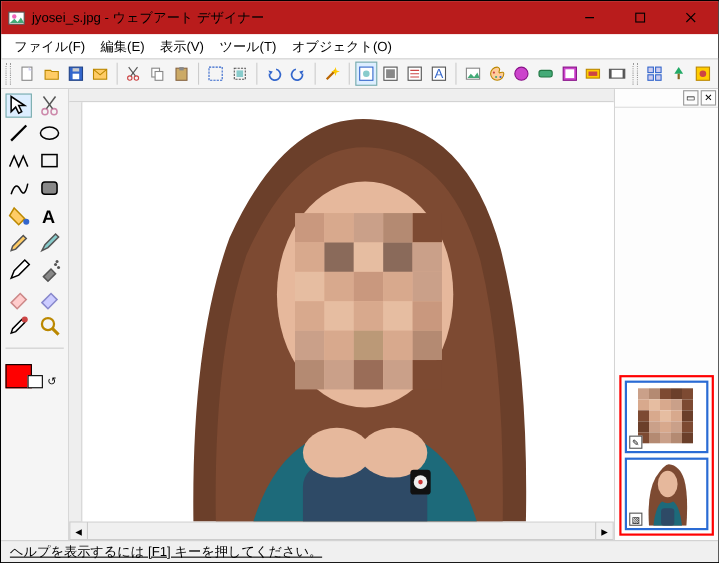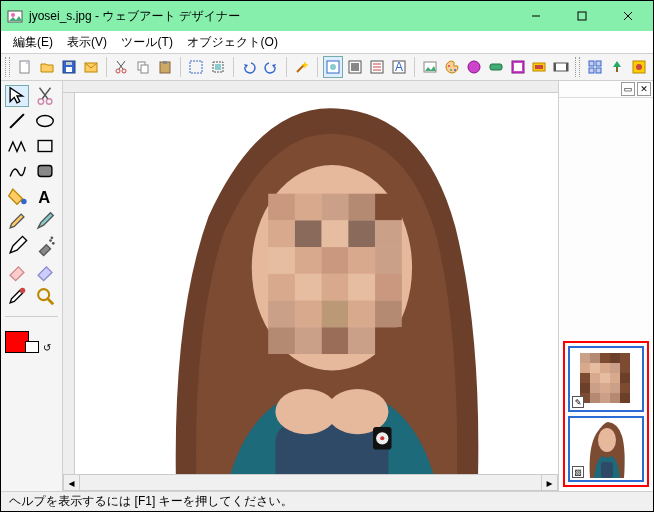--- a/index.html
+++ b/index.html
@@ -1,17 +1,17 @@
 <!DOCTYPE html>
 <html><head>
 <meta charset="utf-8">
 <style>
   * { box-sizing: border-box; margin: 0; padding: 0; font-family: "Meiryo UI", "MS UI Gothic", sans-serif; font-size: 12px; }
   body { background: #fff; width: 654px; height: 512px; overflow: hidden; border: 1px solid #000; display: flex; flex-direction: column; }
-  .titlebar { height: 30px; background: #86efac; display: flex; align-items: center; padding: 0 2px 0 6px; }
+  .titlebar { height: 30px; background: #b91c1c; display: flex; align-items: center; padding: 0 2px 0 6px; }
   .titlebar .icon { width: 16px; height: 16px; margin-right: 6px; }
   .titlebar .title { flex: 1; }
   .winbtn { width: 46px; height: 28px; display: flex; align-items: center; justify-content: center; }
   .menubar { height: 22px; display: flex; align-items: center; padding: 0 6px; gap: 2px; }
   .menuitem { padding: 2px 6px; }
   .toolbar { height: 28px; border-top: 1px solid #d0d0d0; border-bottom: 1px solid #d0d0d0; background: #f5f5f5; display: flex; align-items: center; padding: 0 4px; gap: 2px; }
   .toolbar .grip { width: 5px; height: 20px; border-left: 1px dotted #999; border-right: 1px dotted #999; margin-right: 3px; }
   .toolbar .sep { width: 1px; height: 20px; background: #ccc; margin: 0 3px; }
   .tbtn { width: 22px; height: 22px; display: flex; align-items: center; justify-content: center; border: 1px solid transparent; }
   .tbtn svg { width: 16px; height: 16px; }
@@ -34,21 +34,21 @@
   .hscroll { height: 17px; background: #f0f0f0; display: flex; }
   .hscroll .lbtn, .hscroll .rbtn { width: 17px; border: 1px solid #ccc; background: #f0f0f0; display:flex;align-items:center;justify-content:center; }
   .hscroll .track { flex: 1; background: #f0f0f0; border-top: 1px solid #ccc; border-bottom: 1px solid #ccc; }
   .sidepanel { width: 95px; border-left: 1px solid #d0d0d0; background: #fdfdfd; display: flex; flex-direction: column; }
   .sidehdr { height: 17px; display: flex; justify-content: flex-end; align-items: center; gap: 2px; padding: 0 2px; border-bottom: 1px solid #ddd; }
   .sidebtn { width: 14px; height: 14px; border: 1px solid #999; display:flex;align-items:center;justify-content:center;font-size:9px; }
   .layers { flex: 1; padding: 4px; display: flex; flex-direction: column; justify-content: flex-end; gap: 4px; }
   .redbox { border: 2px solid #f00; padding: 3px; }
   .layer { border: 2px solid #2a6bd4; background: #fff; height: 66px; position: relative; overflow:hidden; display:flex;align-items:center;justify-content:center;}
   .layer .badge { position: absolute; bottom: 2px; left: 2px; width: 12px; height: 12px; border: 1px solid #555; background: #fff; font-size:8px; display:flex;align-items:center;justify-content:center;}
-  .statusbar { height: 20px; border-top: 1px solid #d0d0d0; background: #f0f0f0; padding: 0 8px; display:flex;align-items:center; }
+  .statusbar { height: 20px; border-top: 1px solid #d0d0d0; background: #f0f0f0; padding: 0 8px; display:flex;align-items:center;text-decoration:underline; }
 </style>
 </head>
 <body>
 
 <div class="titlebar">
   <span class="icon">
     <svg viewBox="0 0 16 16">
         <rect x="1" y="3" width="14" height="11" fill="#fff" stroke="#555"></rect>
         <circle cx="6" cy="7" r="2" fill="#e6b"></circle>
         <path d="M2 13 L6 9 L9 12 L12 8 L15 13 Z" fill="#4a7"></path>
@@ -67,20 +67,21 @@
     </div>
   <div class="winbtn">
       <svg width="10" height="10">
         <line x1="1" y1="1" x2="9" y2="9" stroke="#000"></line>
         <line x1="9" y1="1" x2="1" y2="9" stroke="#000"></line>
       </svg>
     </div>
 </div>
 
 <div class="menubar">
+  <span class="menuitem">ファイル(F)</span>
   <span class="menuitem">編集(E)</span>
   <span class="menuitem">表示(V)</span>
   <span class="menuitem">ツール(T)</span>
   <span class="menuitem">オブジェクト(O)</span>
 </div>
 
 <div class="toolbar">
   <div class="grip"></div>
   <div class="tbtn">
       <svg viewBox="0 0 16 16">

